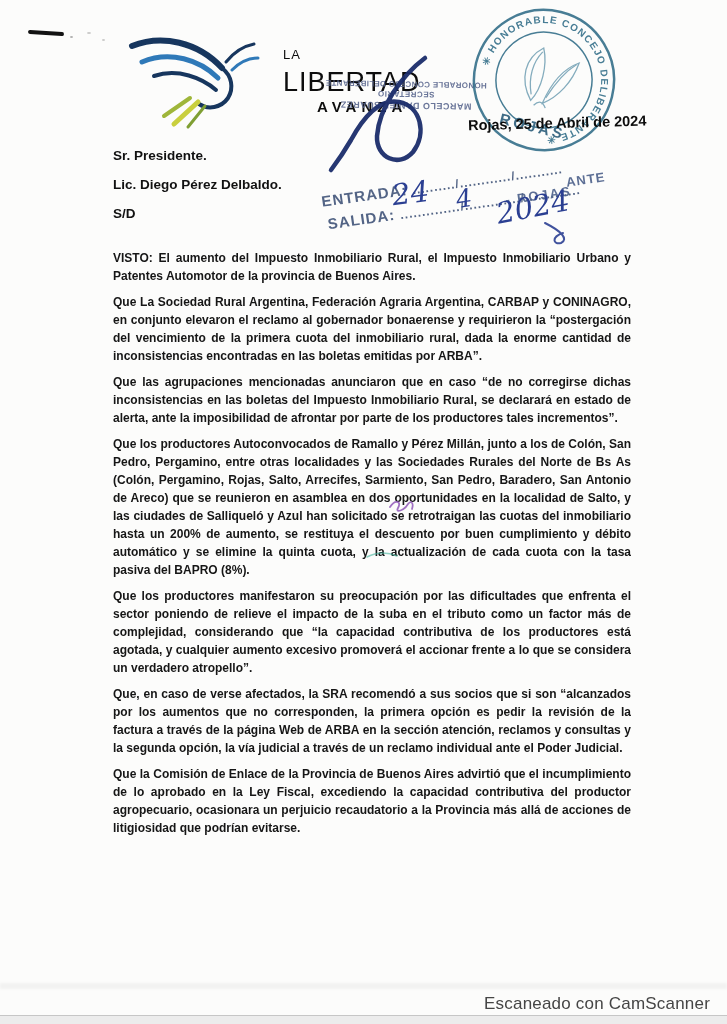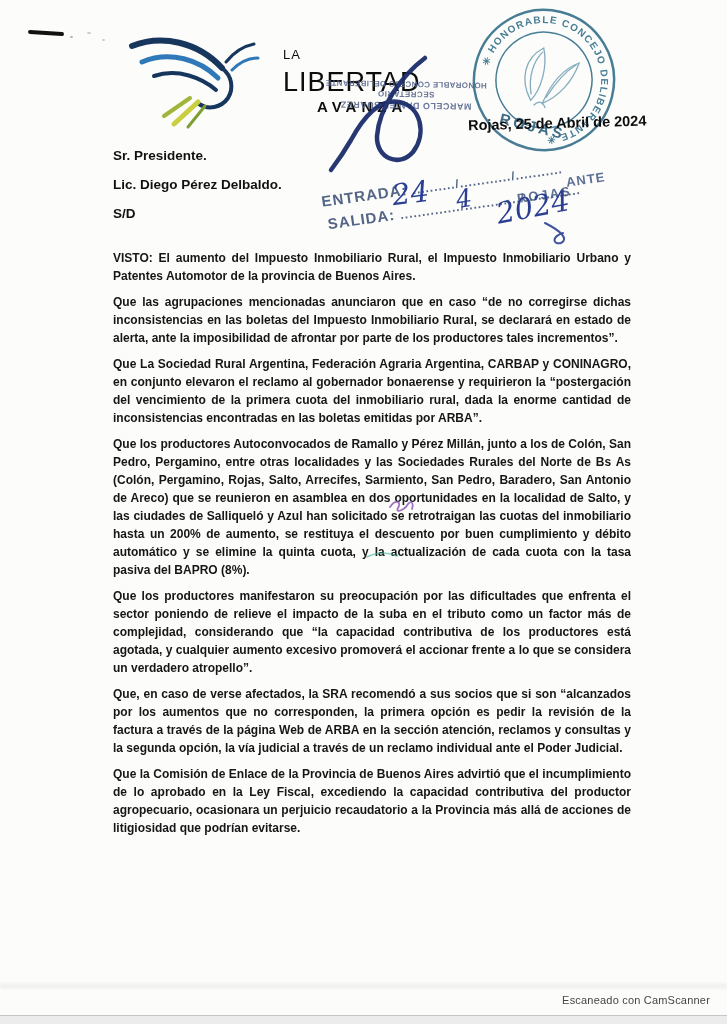--- a/index.html
+++ b/index.html
@@ -64,21 +64,21 @@
   .body-text p { font-size:12px; font-weight:bold; line-height:18px; text-align:justify;
     margin:0 0 8px 0; }
 
   
   .scribble-purple { position:absolute; left:388px; top:497px; opacity:.8; }
   .scribble-teal { position:absolute; left:366px; top:550px; opacity:.6; }
 
   
   .scan-smear { position:absolute; left:0; top:983px; width:727px; height:6px;
     background:rgba(60,60,60,.05); filter:blur(1px); }
-  .scanner-footer { position:absolute; right:17px; top:994px; font-size:11px;
+  .scanner-footer { position:absolute; right:17px; top:994px; font-size:17px;
     color:#454545; letter-spacing:.2px; }
   .bottom-strip { position:absolute; left:0; bottom:0; width:727px; height:8px;
     background:#ececec; border-top:1px solid #c6c6c6; }
 </style>
 </head>
 <body>
 
 <div class="scan-page">
 
   <div class="dash-mark"></div>
@@ -158,22 +158,22 @@
 
   <span class="handwriting hw-day">24</span>
   <span class="handwriting hw-month">4</span>
   <span class="handwriting hw-year">2024</span>
   <svg class="hw-tail-svg" width="40" height="26" viewBox="0 0 40 26">
     <path d="M2,2 C18,10 26,18 18,22 C10,24 8,16 20,12" fill="none" stroke="#2b3f92" stroke-width="2" stroke-linecap="round" opacity=".9"></path>
   </svg>
 
   <div class="body-text">
     <p>VISTO: El aumento del Impuesto Inmobiliario Rural, el Impuesto Inmobiliario Urbano y Patentes Automotor de la provincia de Buenos Aires.</p>
+    <p>Que La Sociedad Rural Argentina, Federación Agraria Argentina, CARBAP y CONINAGRO, en conjunto elevaron el reclamo al gobernador bonaerense y requirieron la “postergación del vencimiento de la primera cuota del inmobiliario rural, dada la enorme cantidad de inconsistencias encontradas en las boletas emitidas por ARBA”.</p>
     <p>Que las agrupaciones mencionadas anunciaron que en caso “de no corregirse dichas inconsistencias en las boletas del Impuesto Inmobiliario Rural, se declarará en estado de alerta, ante la imposibilidad de afrontar por parte de los productores tales incrementos”.</p>
-    <p>Que La Sociedad Rural Argentina, Federación Agraria Argentina, CARBAP y CONINAGRO, en conjunto elevaron el reclamo al gobernador bonaerense y requirieron la “postergación del vencimiento de la primera cuota del inmobiliario rural, dada la enorme cantidad de inconsistencias encontradas en las boletas emitidas por ARBA”.</p>
     <p>Que los productores Autoconvocados de Ramallo y Pérez Millán, junto a los de Colón, San Pedro, Pergamino, entre otras localidades y las Sociedades Rurales del Norte de Bs As (Colón, Pergamino, Rojas, Salto, Arrecifes, Sarmiento, San Pedro, Baradero, San Antonio de Areco) que se reunieron en asamblea en dos oportunidades en la localidad de Salto, y las ciudades de Salliqueló y Azul han solicitado se retrotraigan las cuotas del inmobiliario hasta un 200% de aumento, se restituya el descuento por buen cumplimiento y débito automático y se elimine la quinta cuota, y la actualización de cada cuota con la tasa pasiva del BAPRO (8%).</p>
     <p>Que los productores manifestaron su preocupación por las dificultades que enfrenta el sector poniendo de relieve el impacto de la suba en el tributo como un factor más de complejidad, considerando que “la capacidad contributiva de los productores está agotada, y cualquier aumento excesivo promoverá el accionar frente a lo que se considera un verdadero atropello”.</p>
     <p>Que, en caso de verse afectados, la SRA recomendó a sus socios que si son “alcanzados por los aumentos que no corresponden, la primera opción es pedir la revisión de la factura a través de la página Web de ARBA en la sección atención, reclamos y consultas y la segunda opción, la vía judicial a través de un reclamo individual ante el Poder Judicial.</p>
     <p>Que la Comisión de Enlace de la Provincia de Buenos Aires advirtió que el incumplimiento de lo aprobado en la Ley Fiscal, excediendo la capacidad contributiva del productor agropecuario, ocasionara un perjuicio recaudatorio a la Provincia más allá de acciones de litigiosidad que podrían evitarse.</p>
   </div>
 
   <svg class="scribble-purple" width="28" height="20" viewBox="0 0 28 20">
     <path d="M2,10 C7,2 14,4 10,11 C7,16 16,14 20,7 C23,3 26,6 24,12" fill="none" stroke="#8a4fb5" stroke-width="1.8" stroke-linecap="round"></path>
   </svg>
   <svg class="scribble-teal" width="32" height="10" viewBox="0 0 32 10">

